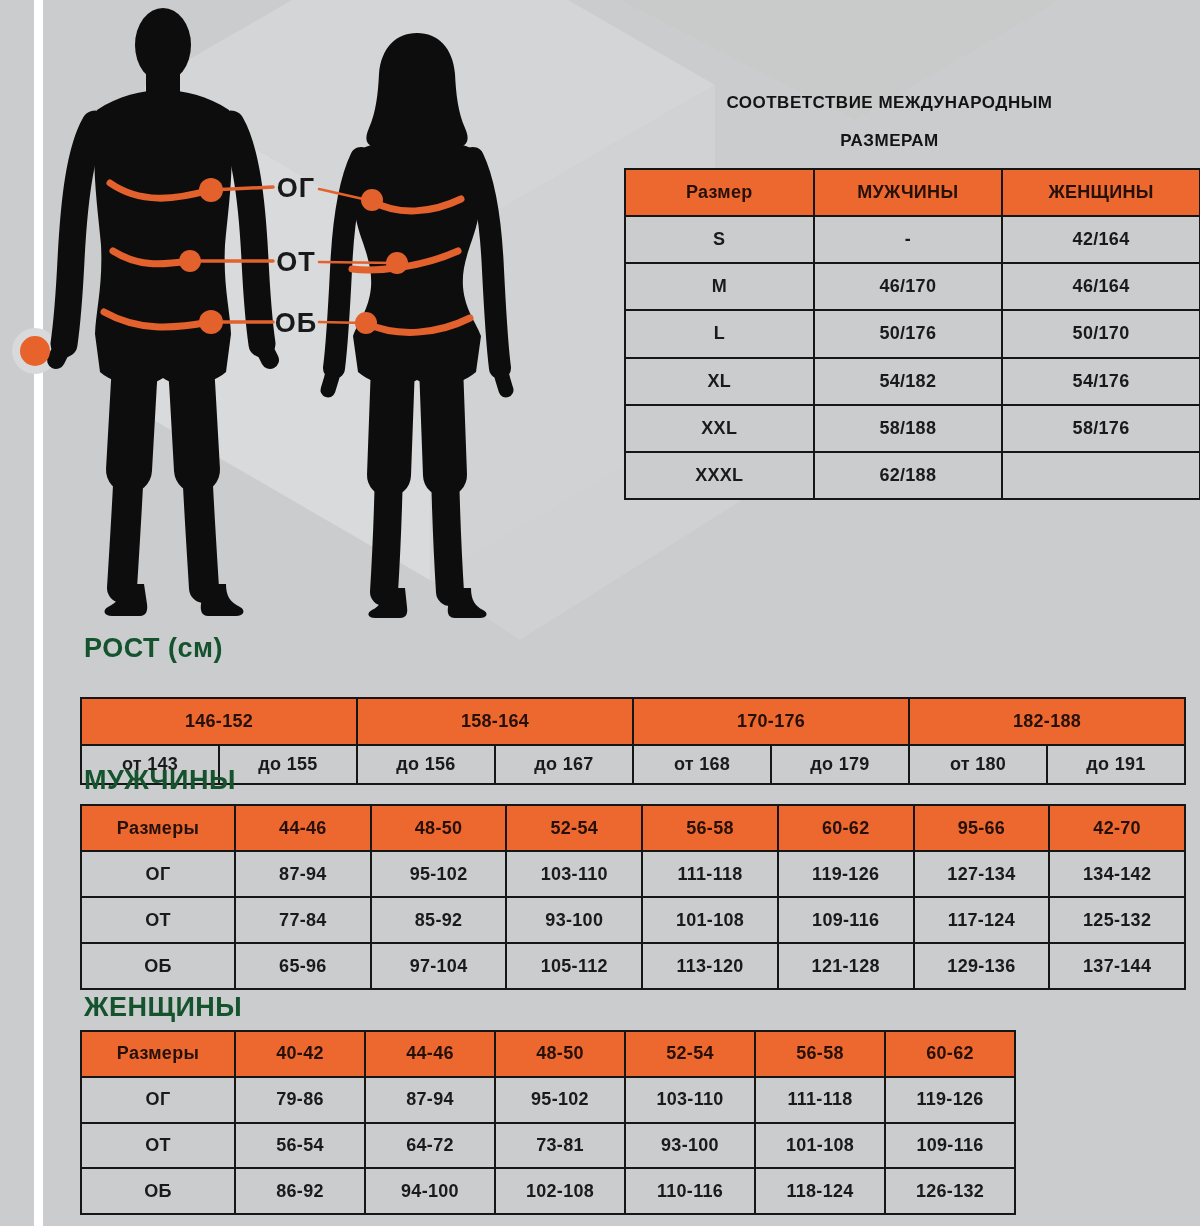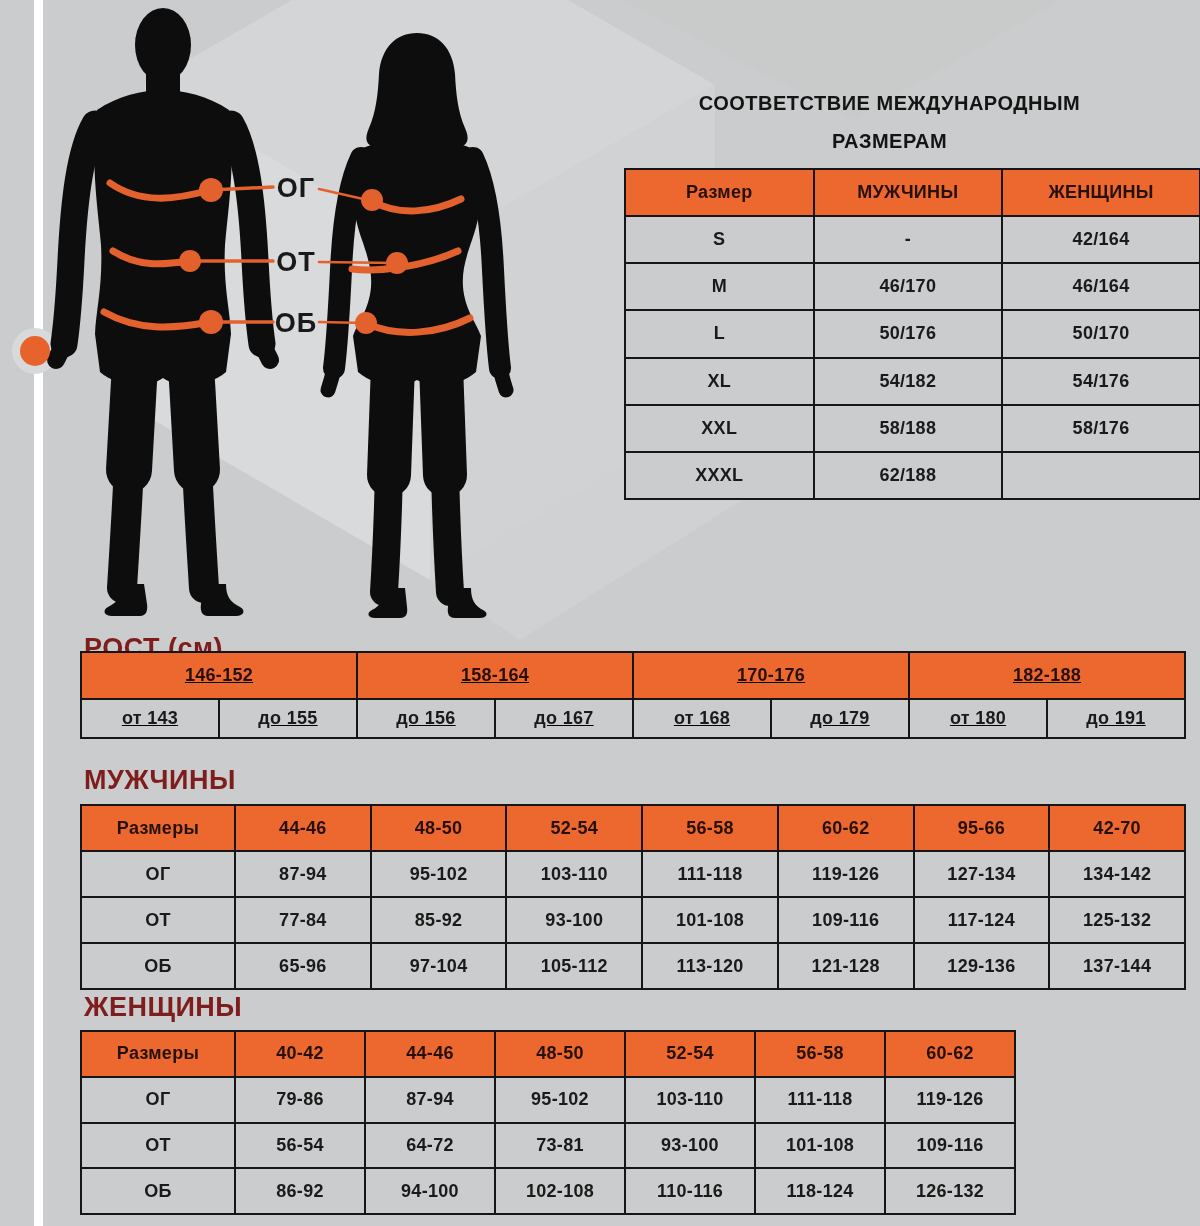--- a/index.html
+++ b/index.html
@@ -12,39 +12,39 @@
   .page{position:absolute;inset:0;}
   svg{display:block;}
   .watermark{position:absolute;left:0;top:0;z-index:0;}
   .figure-svg{position:absolute;left:0;top:0;z-index:2;}
   .stripe{position:absolute;left:34px;top:0;width:9px;height:1226px;background:#ffffff;z-index:1;}
   .dot-halo{position:absolute;left:12px;top:328px;width:46px;height:46px;border-radius:50%;background:#d8d9da;z-index:2;}
   .dot{position:absolute;left:20px;top:336px;width:30px;height:30px;border-radius:50%;background:#e8632c;z-index:3;}
 
   .intl-title{
     position:absolute;left:601px;top:84px;width:577px;z-index:3;
-    text-align:center;font-weight:bold;font-size:20px;line-height:38px;
+    text-align:center;font-weight:bold;font-size:17px;line-height:38px;
     color:#141414;letter-spacing:.5px;
   }
   .sec-title{
     position:absolute;z-index:3;font-weight:bold;font-size:27px;
-    color:#7f1d1d;letter-spacing:.5px;
+    color:#14532d;letter-spacing:.5px;
   }
   #rost-title{left:84px;top:633px;}
   #men-title{left:84px;top:765px;}
   #women-title{left:84px;top:992px;}
 
   .tbl{
     position:absolute;z-index:3;display:grid;gap:2px;
     background:#161616;border:2px solid #161616;box-sizing:border-box;
   }
   #intl-table{left:601px;top:168px;width:577px;height:332px;
     grid-template-columns:1fr 1fr 1.05fr;grid-template-rows:repeat(7,1fr);margin-left:23px;}
-  #height-table{left:80px;top:651px;width:1106px;height:88px;
-    grid-template-columns:repeat(8,1fr);grid-template-rows:45px 1fr;text-decoration:underline;}
+  #height-table{left:80px;top:697px;width:1106px;height:88px;
+    grid-template-columns:repeat(8,1fr);grid-template-rows:45px 1fr;}
   #men-table{left:80px;top:804px;width:1106px;height:186px;
     grid-template-columns:152px repeat(7,1fr);grid-template-rows:repeat(4,1fr);}
   #women-table{left:80px;top:1030px;width:936px;height:185px;
     grid-template-columns:152px repeat(6,1fr);grid-template-rows:repeat(4,1fr);}
 
   .cell{
     background:#cbcccd;display:flex;align-items:center;justify-content:center;
     font-weight:bold;font-size:18px;color:#1a1a1a;letter-spacing:.3px;
   }
   .cell.head{background:#ed682e;color:#26100a;}

